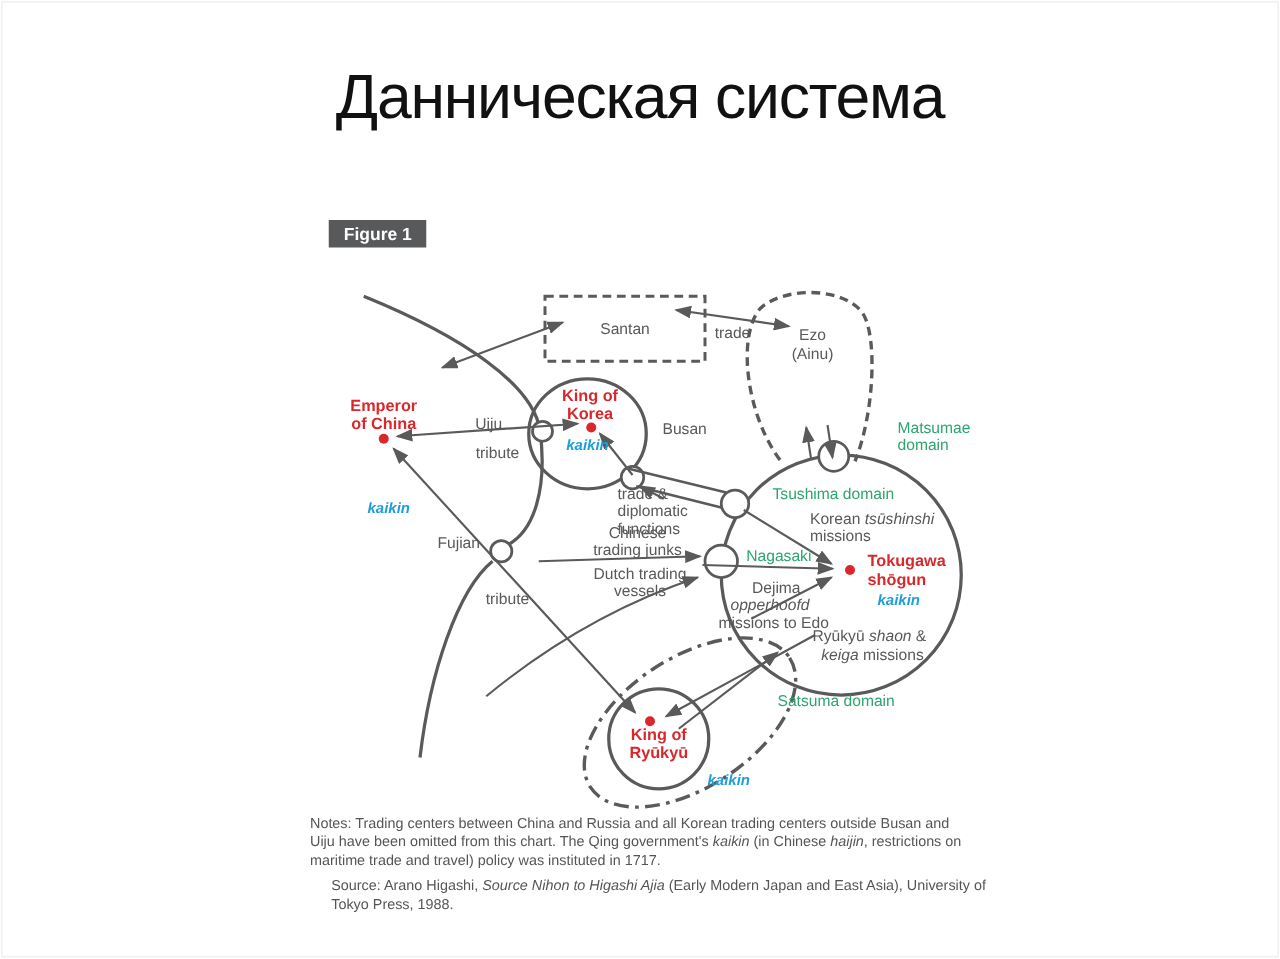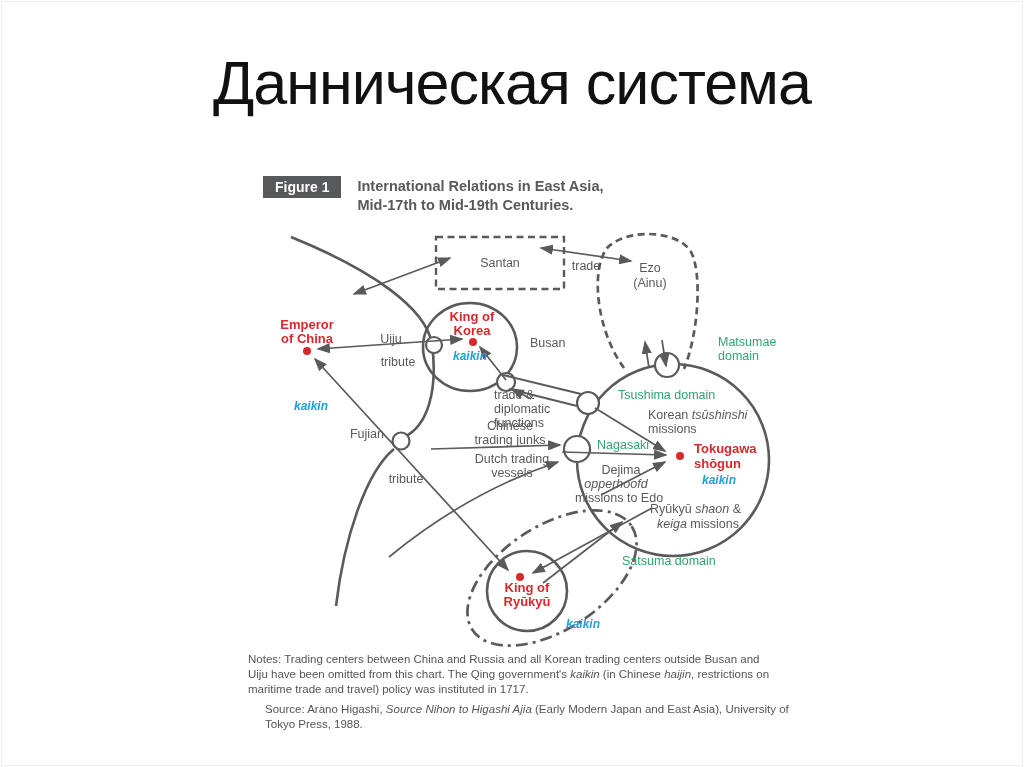--- a/index.html
+++ b/index.html
@@ -3,24 +3,24 @@
 <meta charset="utf-8">
 <style>
   html,body{margin:0;padding:0;background:#fff;}
   .slide{
     position:relative;width:1024px;height:767px;background:#ffffff;
     font-family:"Liberation Sans",sans-serif;overflow:hidden;
     outline:1px solid #ededed;outline-offset:-2px;
   }
   .slide-title{
     position:absolute;left:0;top:48px;width:1024px;text-align:center;
-    font-size:61px;letter-spacing:-1px;color:#111;font-weight:500;
+    font-size:50px;letter-spacing:-1px;color:#111;font-weight:500;
   }
   .figure-panel{position:absolute;left:263px;top:176px;width:532px;}
-  .figure-header{display:flex;align-items:flex-start;gap:16px;}
+  .figure-header{display:flex;align-items:flex-start;gap:4px;text-align:right;}
   .figure-label{
     background:#58595b;color:#fff;font-weight:bold;font-size:14px;
     padding:3px 12px;white-space:nowrap;
   }
   .figure-title{color:#58595b;font-weight:bold;font-size:14.5px;line-height:1.3;margin-top:1px;}
   .diagram-svg{position:absolute;left:263px;top:225px;}
   .notes-block{
     position:absolute;left:248px;top:652px;width:528px;
     font-size:11.5px;line-height:1.32;color:#555;
   }
@@ -41,24 +41,20 @@
 </head>
 <body>
 
 <div class="slide">
 
   <div class="slide-title">Данническая система</div>
 
   <div class="figure-panel">
     <div class="figure-header">
       <div class="figure-label">Figure 1</div>
-      <div class="figure-title">
-        <div>International Relations in East Asia,</div>
-        <div>Mid-17th to Mid-19th Centuries.</div>
-      </div>
     </div>
   </div>
 
   <svg class="diagram-svg" width="530" height="425" viewBox="0 0 530 425">
     <defs>
       <marker id="ah" viewBox="0 0 8 6" refX="7" refY="3" markerWidth="8" markerHeight="6" orient="auto-start-reverse">
         <path d="M0,0 L8,3 L0,6 z" fill="#5a5a5a"></path>
       </marker>
     </defs>
     <g transform="translate(-263,-225)">

